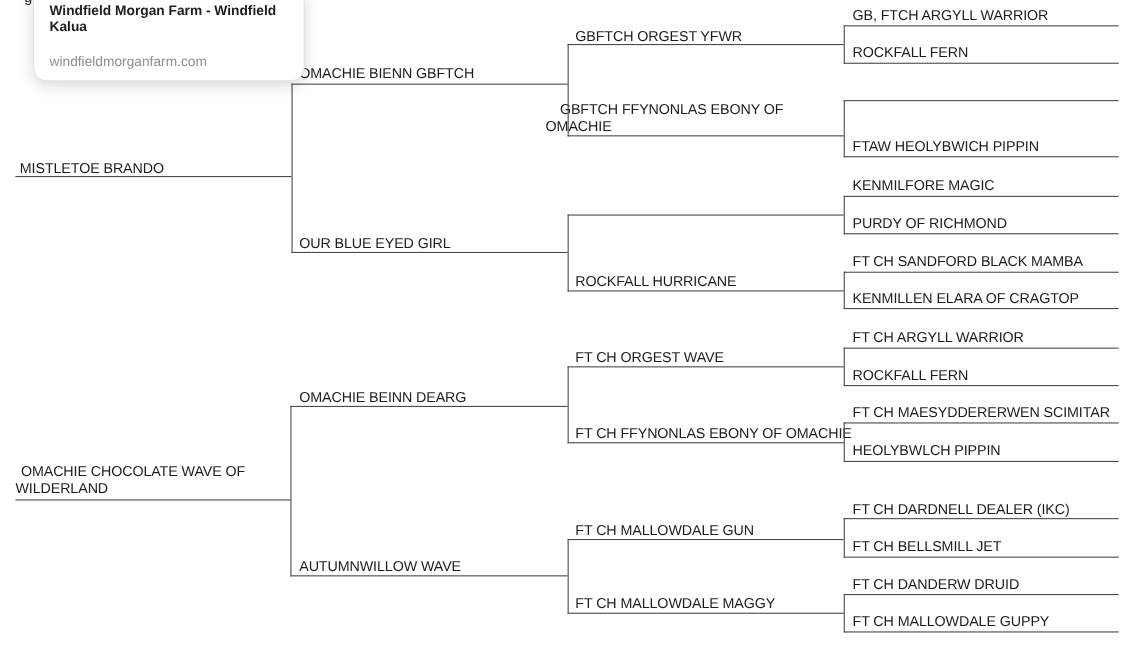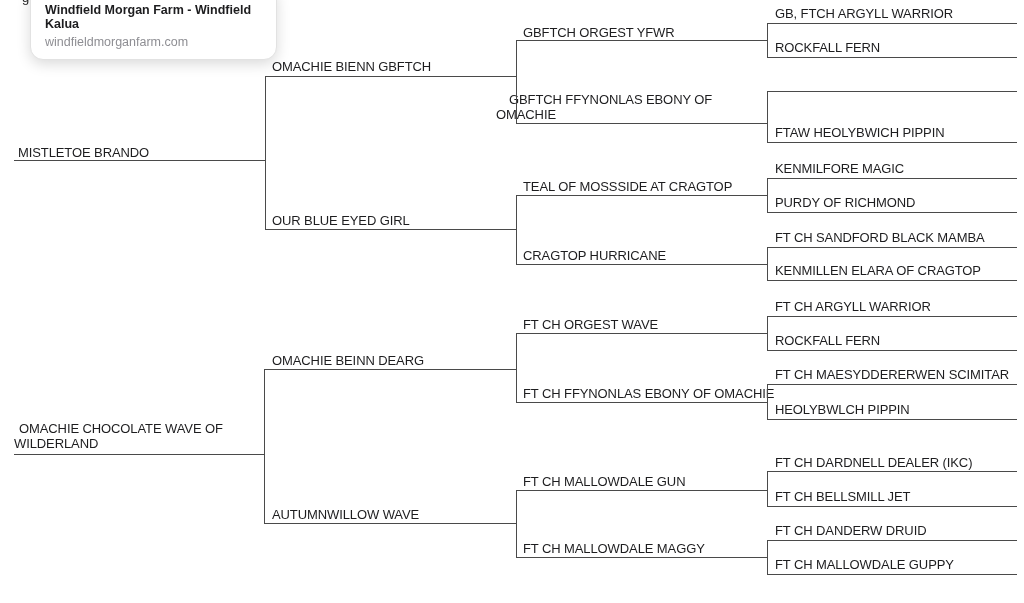--- a/index.html
+++ b/index.html
@@ -7,21 +7,21 @@
         font-family:"Liberation Sans",sans-serif;}
   .lbl{position:absolute;font-size:13px;line-height:15px;color:#1d1d1f;
        white-space:nowrap;letter-spacing:-0.1px;}
   .wrap{white-space:normal;}
   .hl{position:absolute;height:1px;background:#4a4a4a;}
   .vl{position:absolute;width:1px;background:#4a4a4a;}
   .tooltip{position:absolute;left:30px;top:-14px;width:247px;box-sizing:border-box;
            background:#fff;border:1px solid #e2e2e2;border-radius:13px;
            box-shadow:0 4px 14px rgba(0,0,0,.15);padding:16px 14px 10px 14px;z-index:5;}
   .tt-title{font-size:12.5px;line-height:14px;font-weight:bold;color:#1d1d1f;width:218px;}
-  .tt-url{font-size:12.5px;line-height:14px;color:#8e8e93;margin-top:4px;}
+  .tt-url{font-size:12.5px;line-height:14px;color:#8e8e93;margin-top:18px;}
   .artifact{position:absolute;left:22px;top:-10px;font-size:13px;color:#2a2a2a;z-index:1;}
 </style>
 </head>
 <body>
 
 <div class="page">
 
   <span class="artifact">g</span>
 
   <div class="tooltip">
@@ -32,22 +32,21 @@
   <div class="lbl" style="left:18px;top:145px">MISTLETOE BRANDO</div>
   <div class="lbl wrap" style="left:14px;top:421px;width:228px;text-indent:5px">OMACHIE CHOCOLATE WAVE OF WILDERLAND</div>
 
   <div class="lbl" style="left:272px;top:59px">OMACHIE BIENN GBFTCH</div>
   <div class="lbl" style="left:272px;top:213px">OUR BLUE EYED GIRL</div>
   <div class="lbl" style="left:272px;top:353px">OMACHIE BEINN DEARG</div>
   <div class="lbl" style="left:272px;top:507px">AUTUMNWILLOW WAVE</div>
 
   <div class="lbl" style="left:523px;top:25px">GBFTCH ORGEST YFWR</div>
   <div class="lbl wrap" style="left:496px;top:92px;width:224px;text-indent:13px">GBFTCH FFYNONLAS EBONY OF OMACHIE</div>
-  <div class="lbl" style="left:523px;top:179px">TEAL OF MOSSSIDE AT CRAGTOP</div>
-  <div class="lbl" style="left:523px;top:248px">CRAGTOP HURRICANE</div>
+  <div class="lbl" style="left:523px;top:248px">ROCKFALL HURRICANE</div>
   <div class="lbl" style="left:523px;top:317px">FT CH ORGEST WAVE</div>
   <div class="lbl" style="left:523px;top:386px">FT CH FFYNONLAS EBONY OF OMACHIE</div>
   <div class="lbl" style="left:523px;top:474px">FT CH MALLOWDALE GUN</div>
   <div class="lbl" style="left:523px;top:541px">FT CH MALLOWDALE MAGGY</div>
 
   <div class="lbl" style="left:775px;top:6px">GB, FTCH ARGYLL WARRIOR</div>
   <div class="lbl" style="left:775px;top:40px">ROCKFALL FERN</div>
   <div class="lbl" style="left:775px;top:125px">FTAW HEOLYBWICH PIPPIN</div>
   <div class="lbl" style="left:775px;top:161px">KENMILFORE MAGIC</div>
   <div class="lbl" style="left:775px;top:195px">PURDY OF RICHMOND</div>

